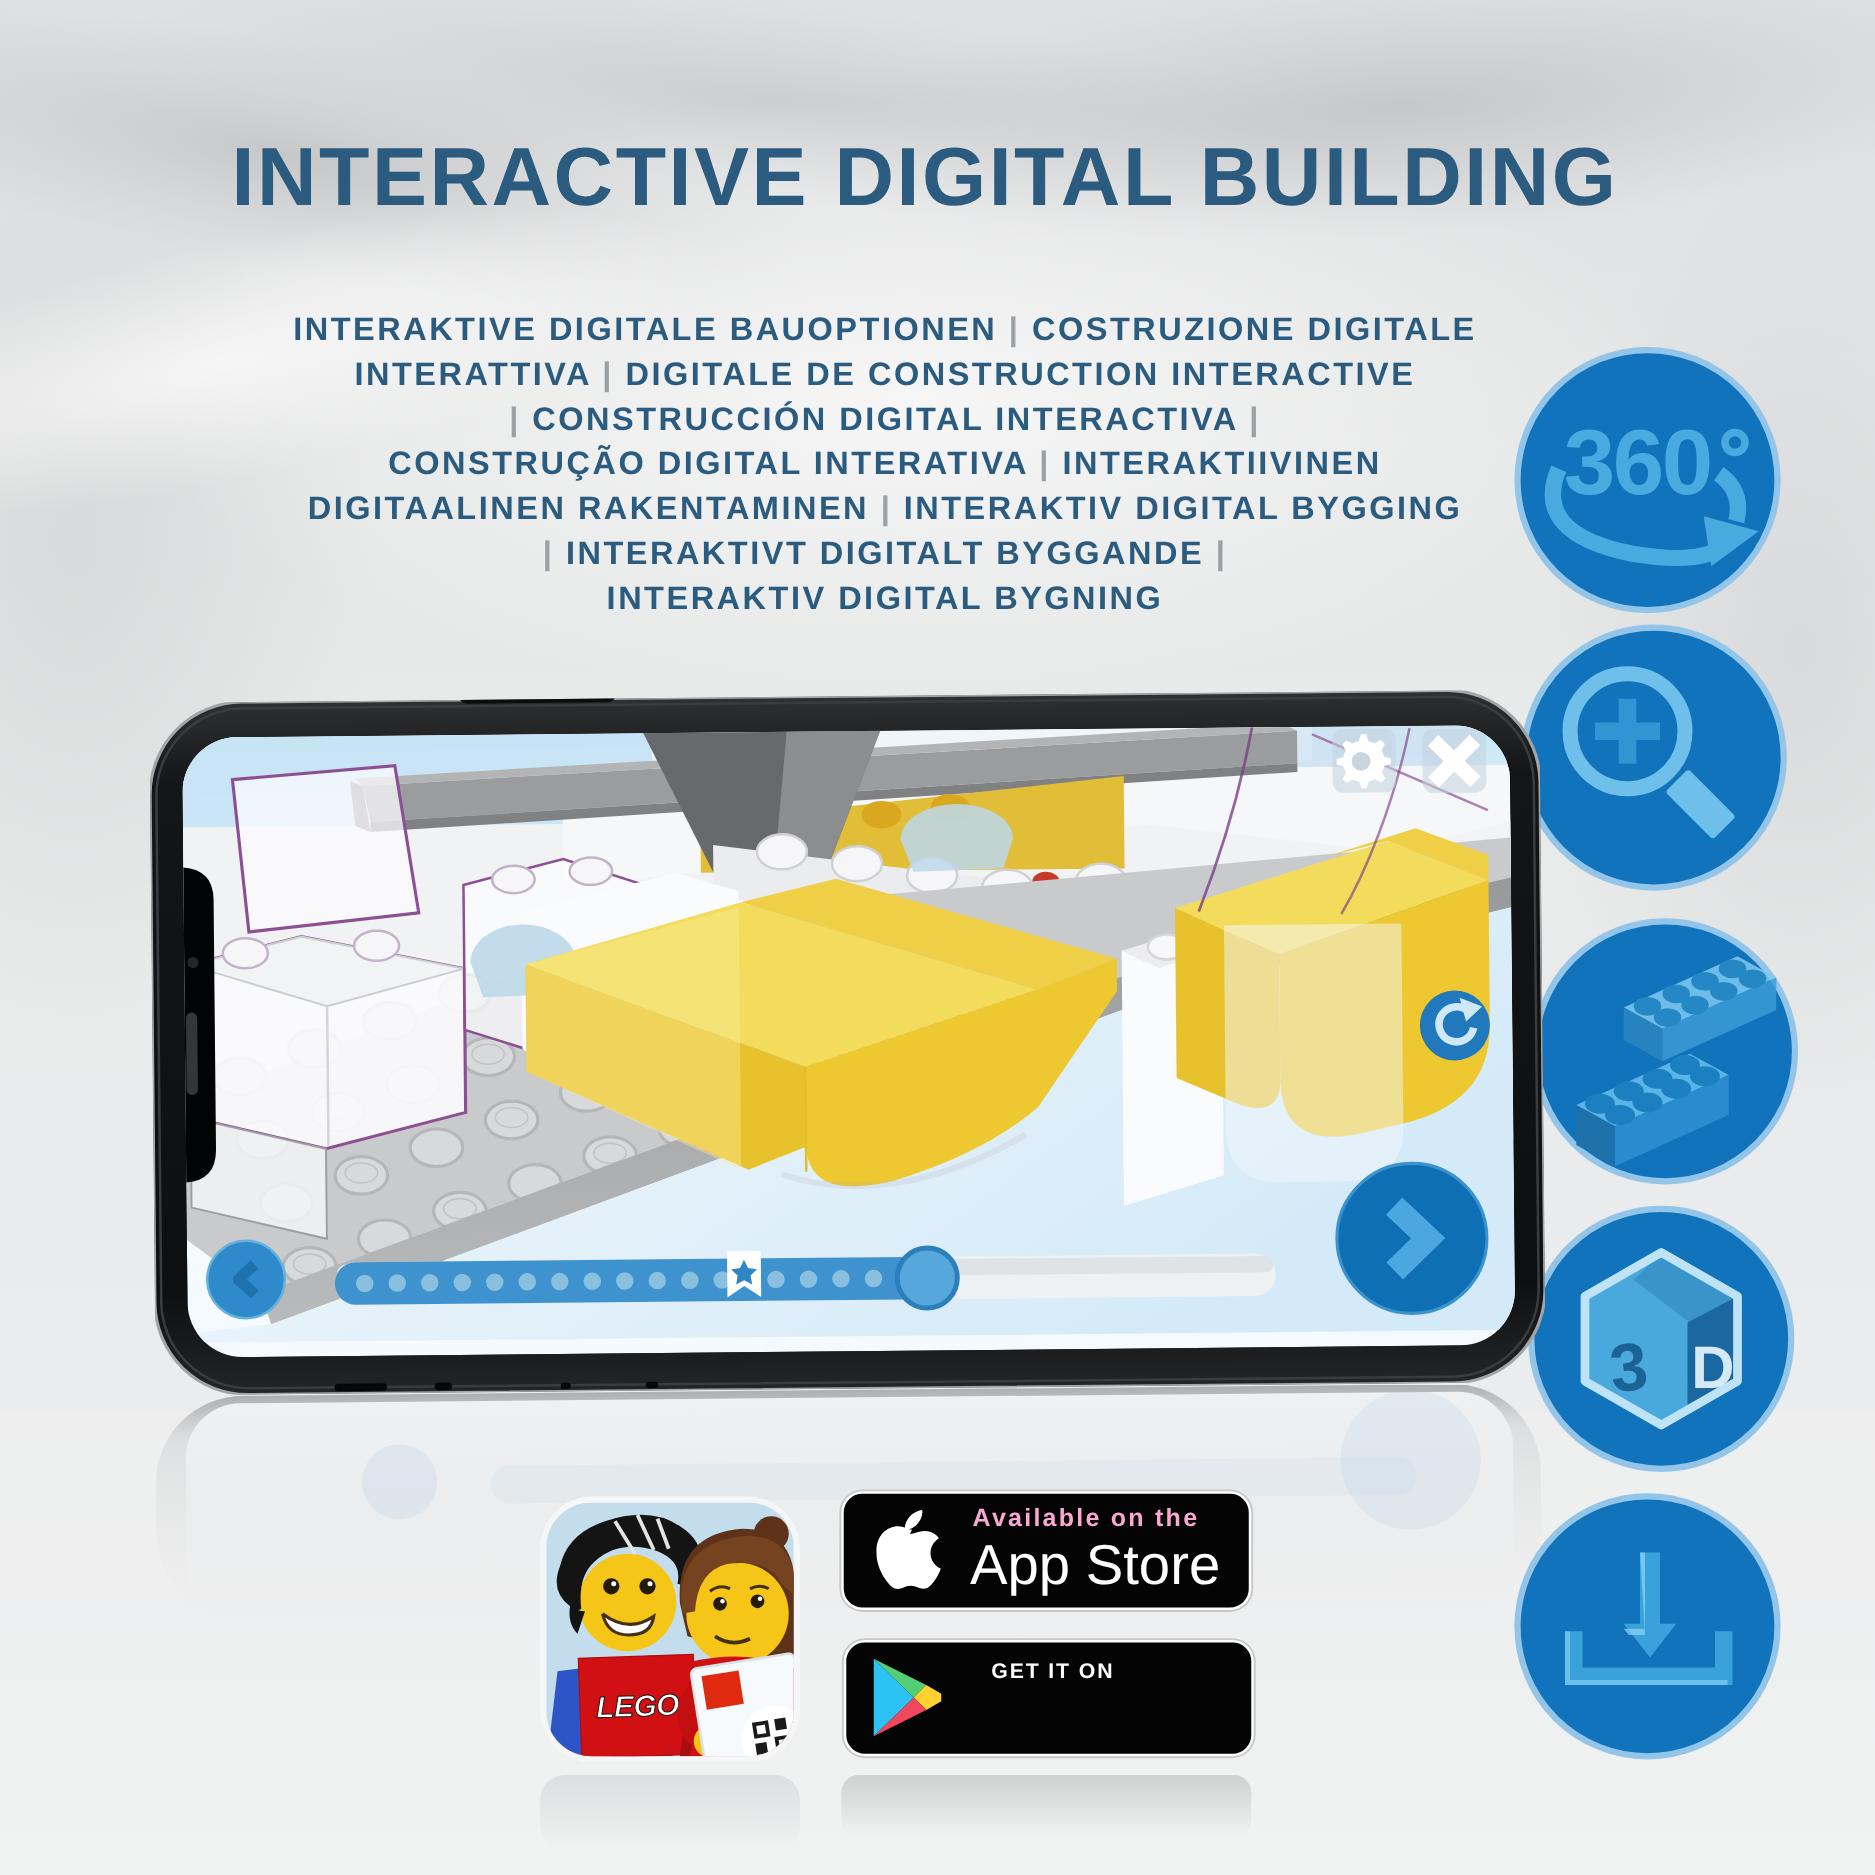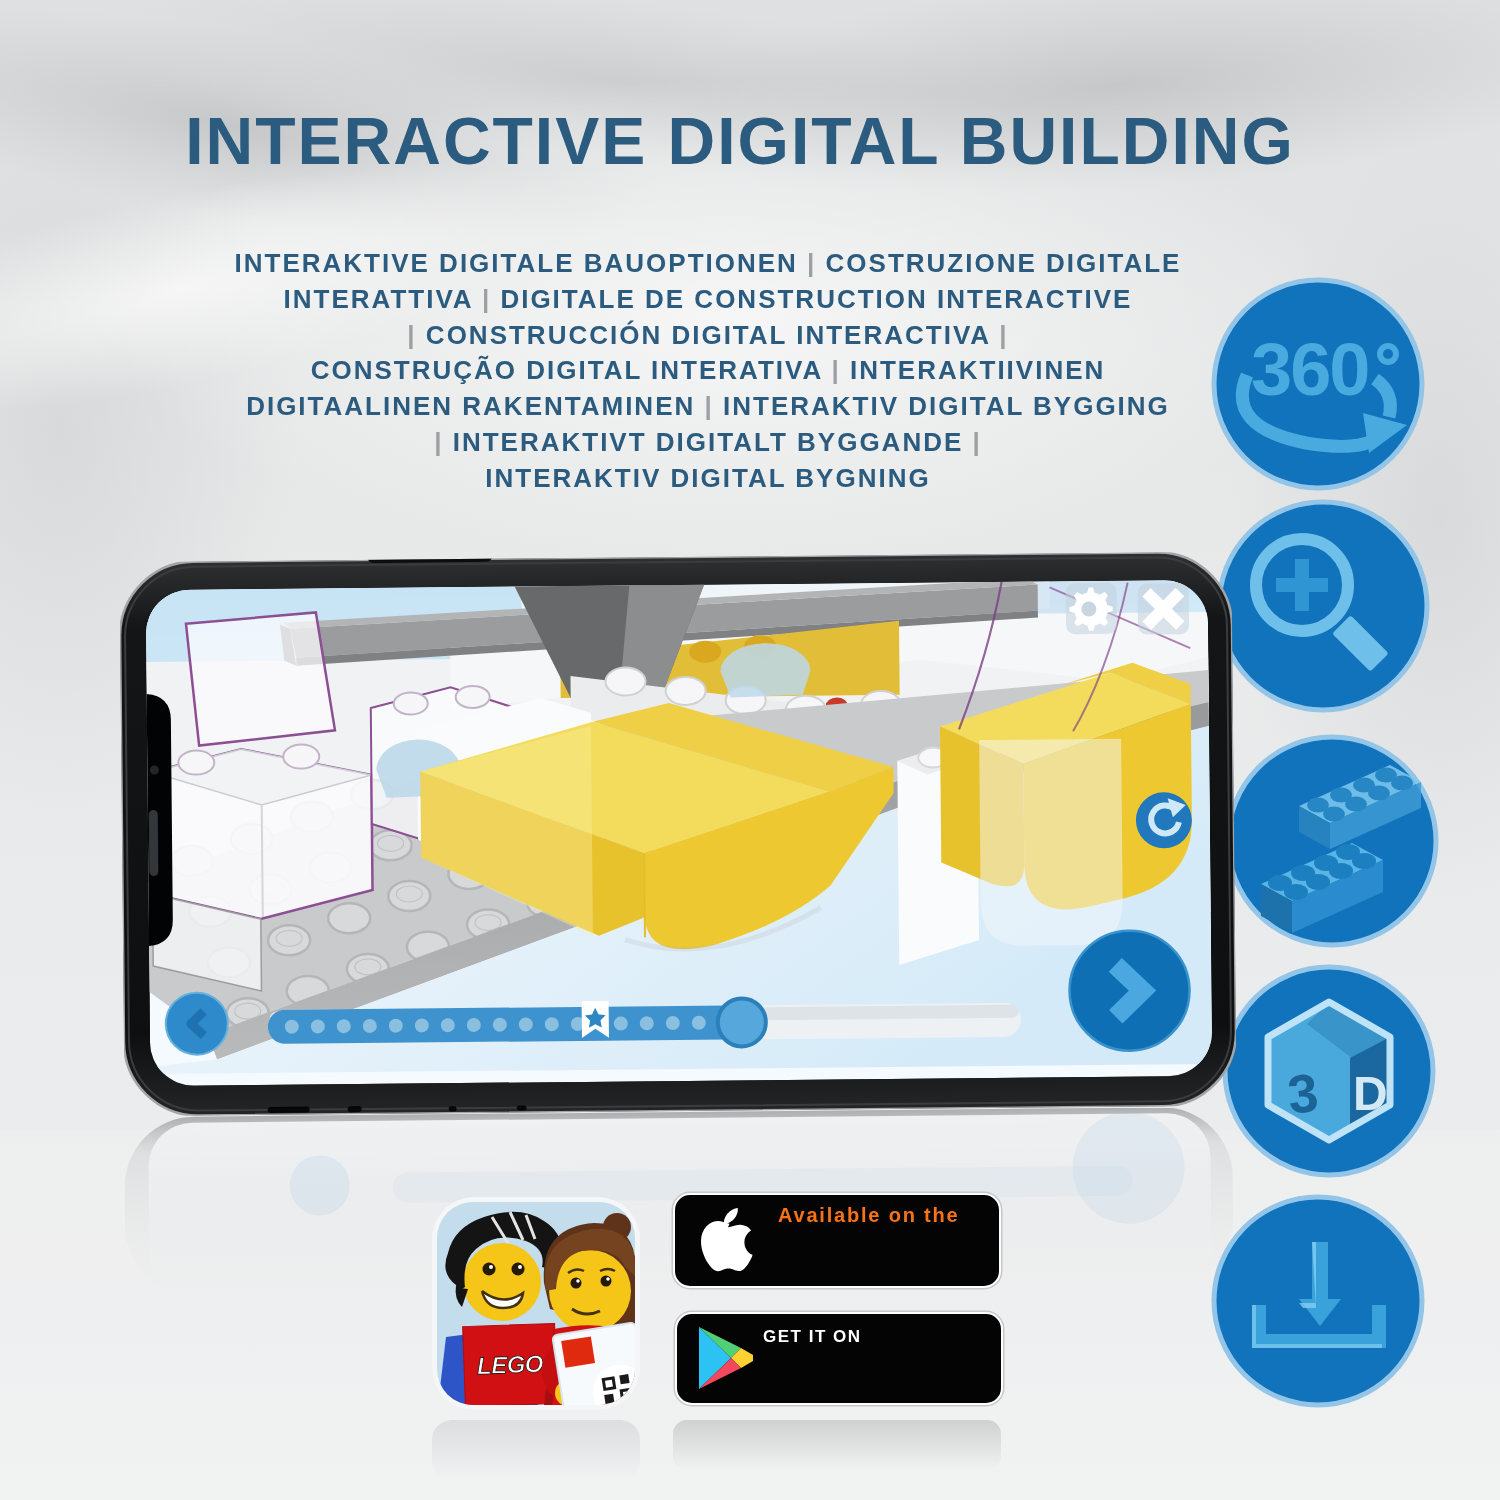--- a/index.html
+++ b/index.html
@@ -461,27 +461,28 @@
       </g>
     </g>
   </g>
 </svg>
 
 <div class="abs" style="left:673px;top:1193px;width:328px;height:95px;background:#040404;border-radius:17px;border:2px solid #fdfdfd;box-shadow:0 0 0 1.5px #c6c7c8;box-sizing:border-box;">
   <svg class="abs" style="left:26px;top:10px" width="54" height="72" viewBox="0 0 27 33">
     <path d="M 18.4 0 c 0.3 2 -0.6 4 -1.8 5.4 c -1.2 1.5 -3.2 2.6 -5.1 2.5 c -0.3 -1.9 0.7 -3.9 1.8 -5.2 C 14.5 1.3 16.6 0.2 18.4 0 Z" fill="#ffffff"></path>
     <path d="M 13.5 9.6 c 1.7 0 3.4 -1.2 5.8 -1.2 c 1 0 3.9 0.2 5.8 2.9 c -0.2 0.1 -3.4 2 -3.4 5.9 c 0 4.6 4 6.2 4.1 6.2 c 0 0.1 -0.6 2.2 -2.1 4.3 c -1.3 1.9 -2.7 3.8 -4.8 3.8 c -2.1 0 -2.8 -1.2 -5.2 -1.2 c -2.3 0 -3.2 1.3 -5.1 1.3 c -2.1 0 -3.6 -2 -5 -3.9 C 1.9 25.4 0 21 0 16.8 c 0 -6.7 4.4 -10.3 8.7 -10.3 c 2.3 0 4.2 1.4 5.6 1.4 Z" fill="#ffffff"></path>
   </svg>
-  <div class="abs" style="left:103px;top:9px;color:#f97316;font-size:20px;font-weight:bold;letter-spacing:1.8px;white-space:nowrap;">Available on the</div>
+  <div class="abs" style="left:103px;top:9px;color:#f9a8d4;font-size:20px;font-weight:bold;letter-spacing:1.8px;white-space:nowrap;">Available on the</div>
+  <div class="abs" style="left:101px;top:31px;color:#fff;font-size:45px;white-space:nowrap;">App Store</div>
 </div>
 
 <div class="abs" style="left:675px;top:1312px;width:328px;height:93px;background:#040404;border-radius:17px;border:2px solid #fdfdfd;box-shadow:0 0 0 1.5px #c6c7c8;box-sizing:border-box;">
   <svg class="abs" style="left:20px;top:12px" width="58" height="64" viewBox="0 0 58 64">
     <polygon points="2,1 2,63 34,32" fill="#2cc3f4"></polygon>
     <polygon points="2,1 44,22 34,32" fill="#52ce75"></polygon>
     <polygon points="34,32 44,22 56,29 56,35 44,42" fill="#ffd232"></polygon>
     <polygon points="2,63 34,32 44,42" fill="#f1485e"></polygon>
   </svg>
-  <div class="abs" style="left:86px;top:13px;color:#fff;font-size:17px;font-weight:bold;letter-spacing:1.5px;white-space:nowrap;">GET IT ON</div>
+  <div class="abs" style="left:116px;top:13px;color:#fff;font-size:17px;font-weight:bold;letter-spacing:1.5px;white-space:nowrap;">GET IT ON</div>
 </div>
 
 <div class="abs" style="left:432px;top:1420px;width:208px;height:60px;background:linear-gradient(180deg,rgba(160,165,170,0.25),rgba(160,165,170,0));border-radius:20px;"></div>
 <div class="abs" style="left:673px;top:1420px;width:328px;height:50px;background:linear-gradient(180deg,rgba(60,60,60,0.18),rgba(60,60,60,0));border-radius:14px;"></div>
 
 </body></html>

